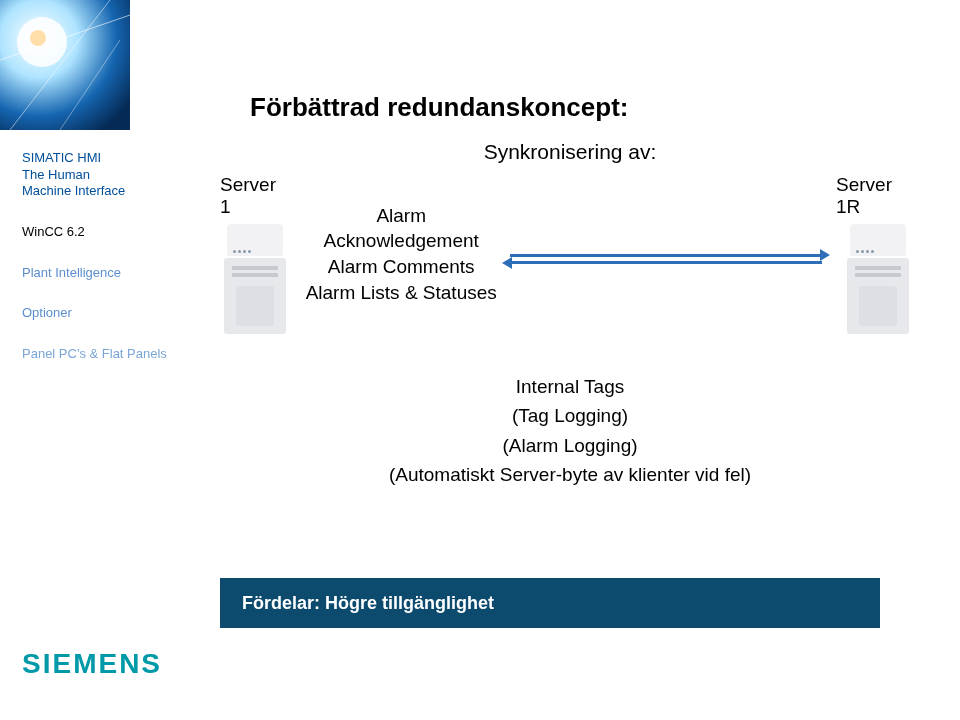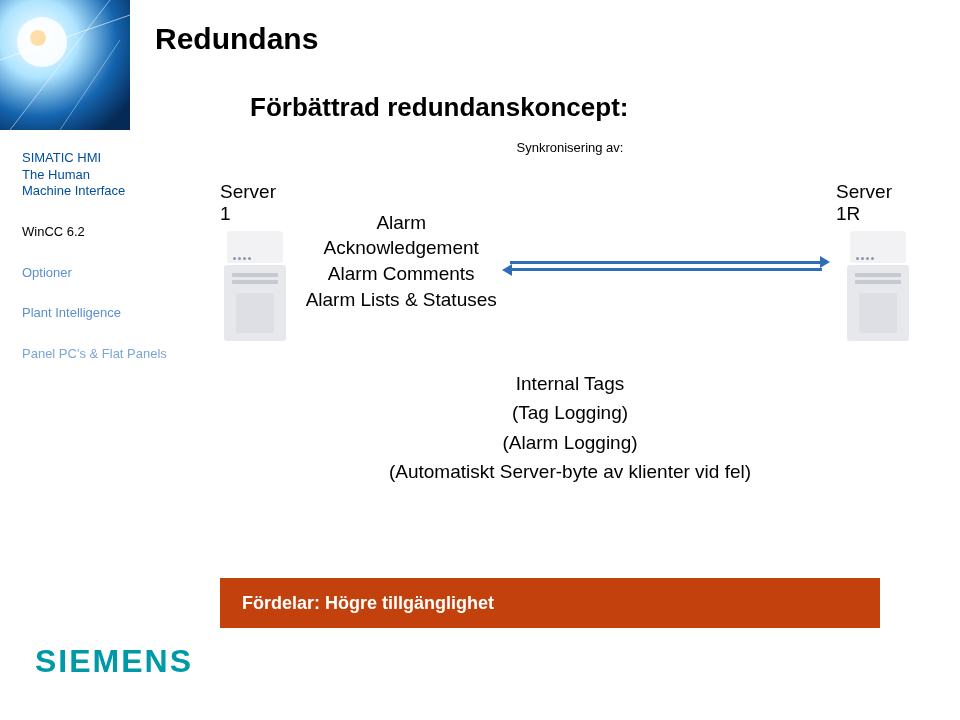--- a/index.html
+++ b/index.html
@@ -8,36 +8,36 @@
   .corner svg{display:block}
   .title{position:absolute;top:22px;left:155px;font-size:30px;font-weight:700;color:#000}
   .sidebar{position:absolute;top:150px;left:22px;width:170px}
   .sb-item{display:block;font-size:13px;line-height:1.28;font-weight:400;margin-bottom:24px}
   .c1{color:#004f9a}
   .c2{color:#000000}
   .c3{color:#5b8fce}
   .c4{color:#7aa6d8}
   .subtitle{position:absolute;top:92px;left:250px;font-size:26px;font-weight:700;color:#000}
   .main{position:absolute;top:140px;left:220px;width:700px}
-  .synctitle{text-align:center;font-size:13px;color:#000;margin:0 0 26px 0}
+  .synctitle{text-align:center;font-size:21px;color:#000;margin:0 0 10px 0}
   .row{display:flex;align-items:center;justify-content:center;gap:8px}
   .lbl{font-size:19px;color:#000;margin-bottom:6px}
   .col{display:flex;flex-direction:column;align-items:center}
   .midtext{text-align:center;font-size:19px;color:#000;line-height:1.35}
   .arrowbar{position:relative;width:330px;height:14px;margin-top:10px}
   .arrowbar .line1{position:absolute;top:2px;left:6px;right:6px;height:3px;background:#2e6eb8}
   .arrowbar .line2{position:absolute;bottom:2px;left:6px;right:6px;height:3px;background:#2e6eb8}
   .arrowbar .tri{position:absolute;width:0;height:0}
   .tri.r{right:-2px;top:-3px;border-top:6px solid transparent;border-bottom:6px solid transparent;border-left:10px solid #2e6eb8}
   .tri.l{left:-2px;bottom:-3px;border-top:6px solid transparent;border-bottom:6px solid transparent;border-right:10px solid #2e6eb8}
   .midblock{display:flex;flex-direction:row;align-items:center}
-  .tags{text-align:center;font-size:19px;color:#000;margin-top:28px;line-height:1.55}
-  .footer-band{position:absolute;left:220px;bottom:92px;width:660px;height:50px;background:#c2410c;display:flex;align-items:center;padding-left:22px;box-sizing:border-box}
+  .tags{text-align:center;font-size:19px;color:#000;margin-top:38px;line-height:1.55}
+  .footer-band{position:absolute;left:220px;bottom:92px;width:660px;height:50px;background:#0c4a6e;display:flex;align-items:center;padding-left:22px;box-sizing:border-box}
   .footer-band span{color:#fff;font-size:18px;font-weight:700}
-  .siemens{position:absolute;left:35px;bottom:40px;color:#0099a8;font-size:32px;font-weight:900;letter-spacing:2px;font-family:Arial,sans-serif}
+  .siemens{position:absolute;left:22px;bottom:40px;color:#0099a8;font-size:28px;font-weight:900;letter-spacing:2px;font-family:Arial,sans-serif}
   
   .server{width:62px;height:110px;position:relative}
   .server .top{position:absolute;top:0;left:3px;right:3px;height:32px;background:#f2f2f4;border-radius:4px 4px 2px 2px}
   .server .dots{position:absolute;top:26px;left:9px;display:flex;gap:2px}
   .server .dots i{width:3px;height:3px;background:#89a;border-radius:50%;display:block}
   .server .body{position:absolute;top:34px;left:0;right:0;bottom:0;background:#e6e8ec;border-radius:3px}
   .server .slot{position:absolute;left:8px;right:8px;height:4px;background:#c6c9cf;border-radius:1px}
   .server .slot.s1{top:42px}
   .server .slot.s2{top:49px}
   .server .panel{position:absolute;left:12px;right:12px;top:62px;bottom:8px;background:#dddfe4;border-radius:2px}
@@ -59,29 +59,28 @@
       </defs>
       <rect width="130" height="130" fill="url(#g1)"></rect>
       <circle cx="42" cy="42" r="25" fill="#fff" opacity="0.85"></circle>
       <line x1="0" y1="60" x2="130" y2="15" stroke="#fff" stroke-width="1" opacity="0.6"></line>
       <line x1="10" y1="130" x2="110" y2="0" stroke="#fff" stroke-width="1" opacity="0.5"></line>
       <line x1="60" y1="130" x2="120" y2="40" stroke="#fff" stroke-width="1" opacity="0.4"></line>
       <circle cx="38" cy="38" r="8" fill="#ffdca0" opacity="0.9"></circle>
     </svg>
   </div>
 
-  <div class="title">Redundans</div>
 
   <div class="sidebar">
     <span class="sb-item c1" style="white-space:pre-line">SIMATIC HMI
 The Human
 Machine Interface</span>
     <span class="sb-item c2">WinCC 6.2</span>
+    <span class="sb-item c3">Plant Intelligence</span>
     <span class="sb-item c3">Optioner</span>
-    <span class="sb-item c3">Plant Intelligence</span>
     <span class="sb-item c4">Panel PC's &amp; Flat Panels</span>
   </div>
 
   <div class="subtitle">Förbättrad redundanskoncept:</div>
 
   <div class="main">
     <div class="synctitle">Synkronisering av:</div>
 
     <div class="row">
       <div class="col">

